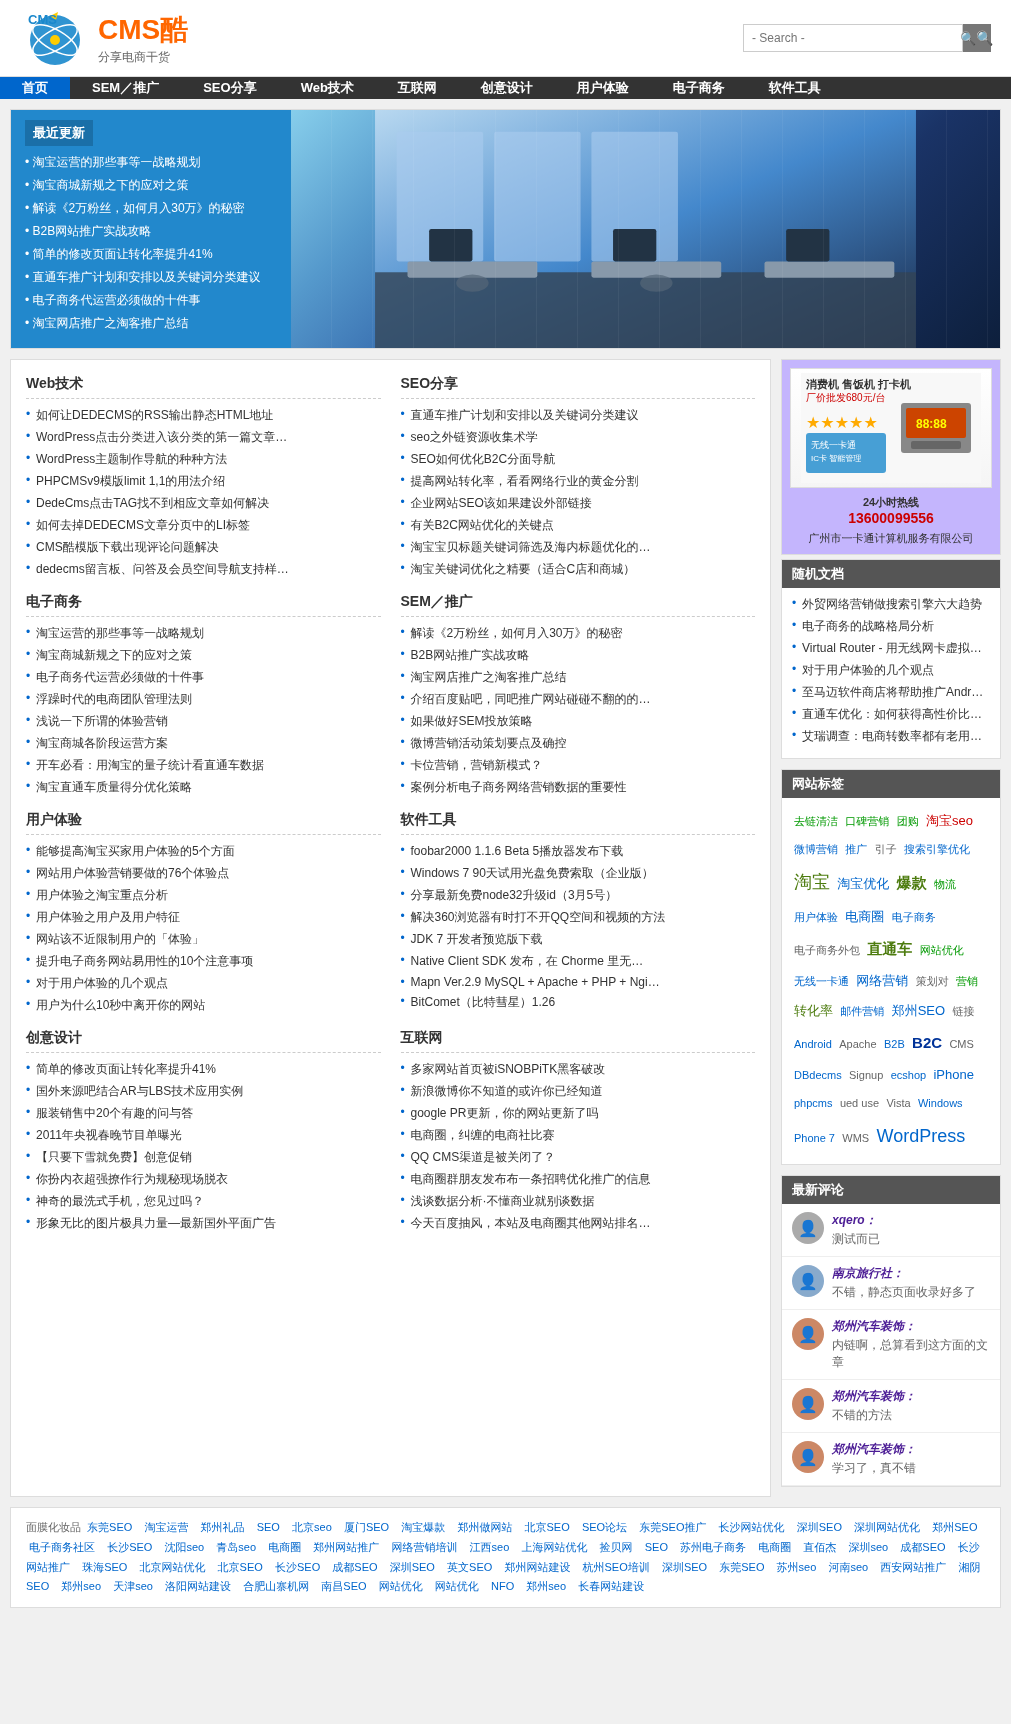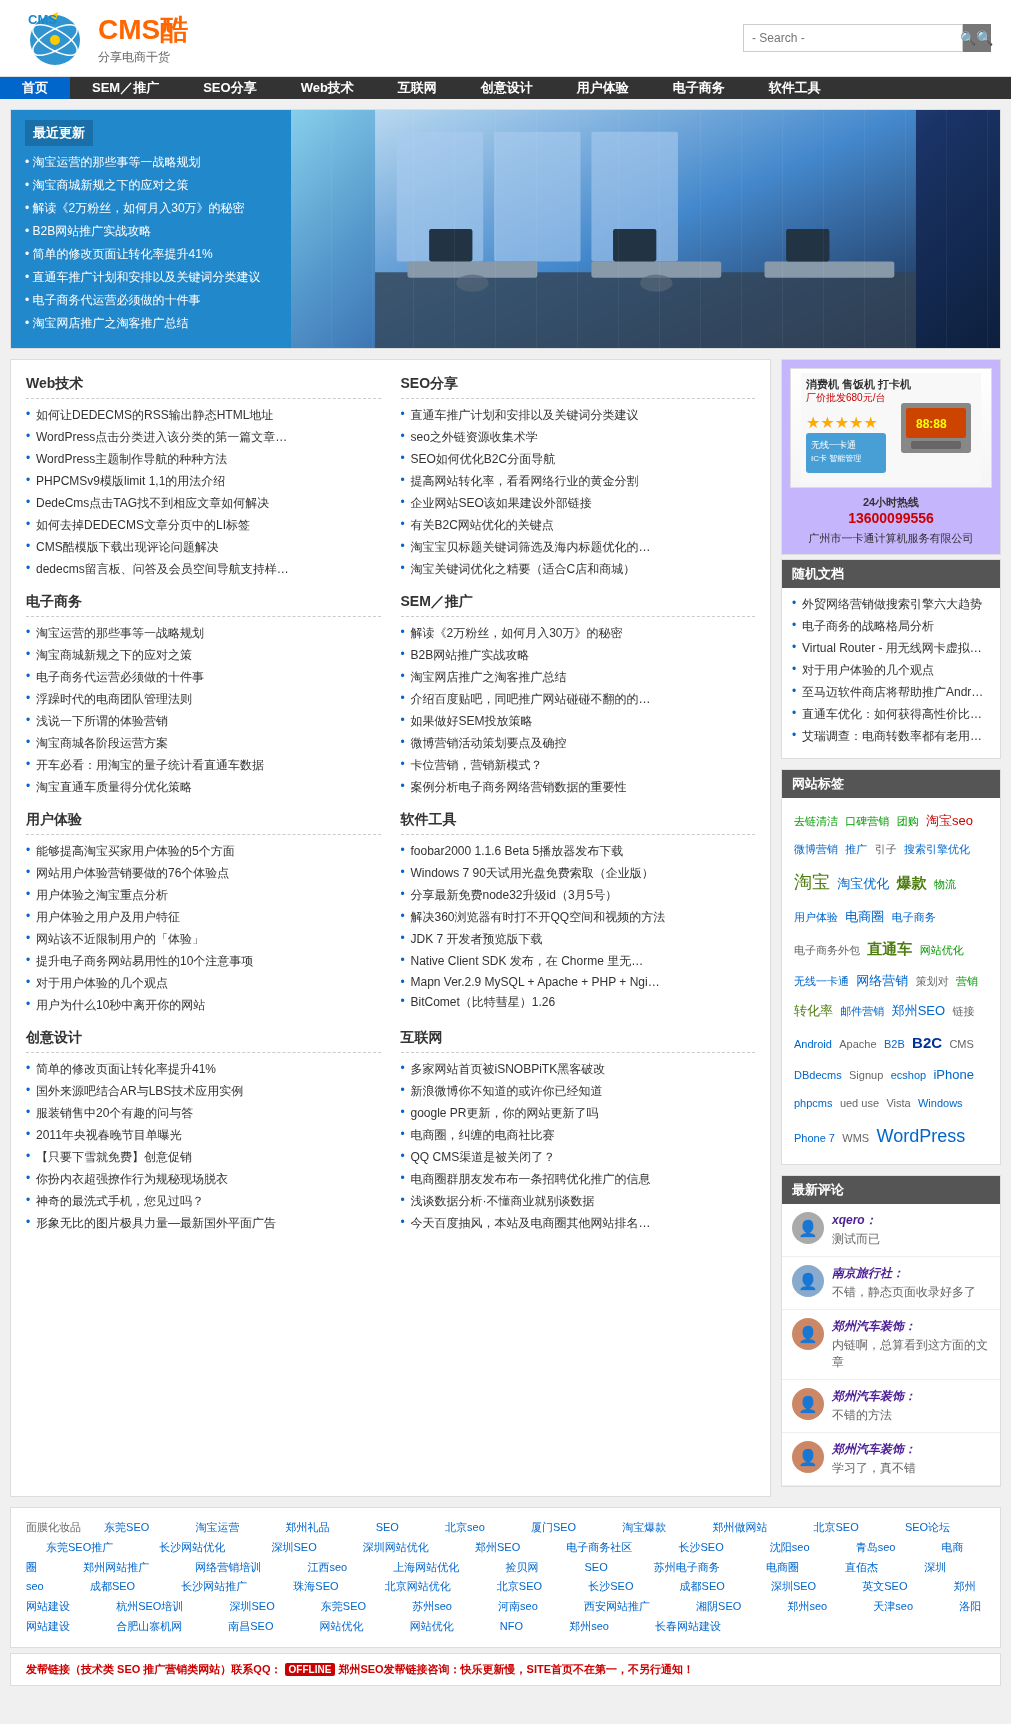--- a/index.html
+++ b/index.html
@@ -83,21 +83,21 @@
     .tag-darkblue { color: #003399; }
 
     
     .comment-item { padding: 8px 10px; border-bottom: 1px solid #eee; display: flex; gap: 8px; align-items: flex-start; }
     .comment-avatar { width: 32px; height: 32px; border-radius: 50%; background: #ddd; flex-shrink: 0; display: flex; align-items: center; justify-content: center; font-size: 16px; }
     .comment-body .author { font-size: 12px; color: #4c1d95; font-weight: bold; font-style: italic; }
     .comment-body .text { font-size: 12px; color: #666; margin-top: 2px; }
 
     
     #footer-links { background: #fff; border: 1px solid #ddd; padding: 10px 15px; margin-bottom: 5px; font-size: 11px; line-height: 1.8; color: #666; }
-    #footer-links a { color: #0066cc; margin: 0 20px; }
+    #footer-links a { color: #0066cc; margin: 0 3px; }
     #footer-notice { background: #fff; border: 1px solid #ddd; padding: 8px 15px; margin-bottom: 5px; font-size: 11px; color: #cc0000; font-weight: bold; }
     #footer-bottom { background: #fff; border: 1px solid #ddd; padding: 8px 15px; text-align: center; font-size: 11px; color: #666; }
     #footer-bottom a { color: #0066cc; }
 
     .red-badge { background: #cc0000; color: #fff; padding: 1px 4px; font-size: 10px; border-radius: 2px; }
   </style>
 </head>
 <body>
 
 <div id="header">
@@ -506,20 +506,15 @@
       <a href="#">合肥山寨机网</a>&nbsp;
       <a href="#">南昌SEO</a>&nbsp;
       <a href="#">网站优化</a>&nbsp;
       <a href="#">网站优化</a>&nbsp;
       <a href="#">NFO</a>&nbsp;
       <a href="#">郑州seo</a>&nbsp;
       <a href="#">长春网站建设</a>
     </span>
   </div>
 
-  <div id="footer-notice">
-    <span>发帮链接（技术类 SEO 推广营销类网站）联系QQ：</span>
-    <span class="red-badge">OFFLINE</span>
-    <span>郑州SEO发帮链接咨询：快乐更新慢，SITE首页不在第一，不另行通知！</span>
-  </div>
 
 
 </div>
 
 </body></html>

